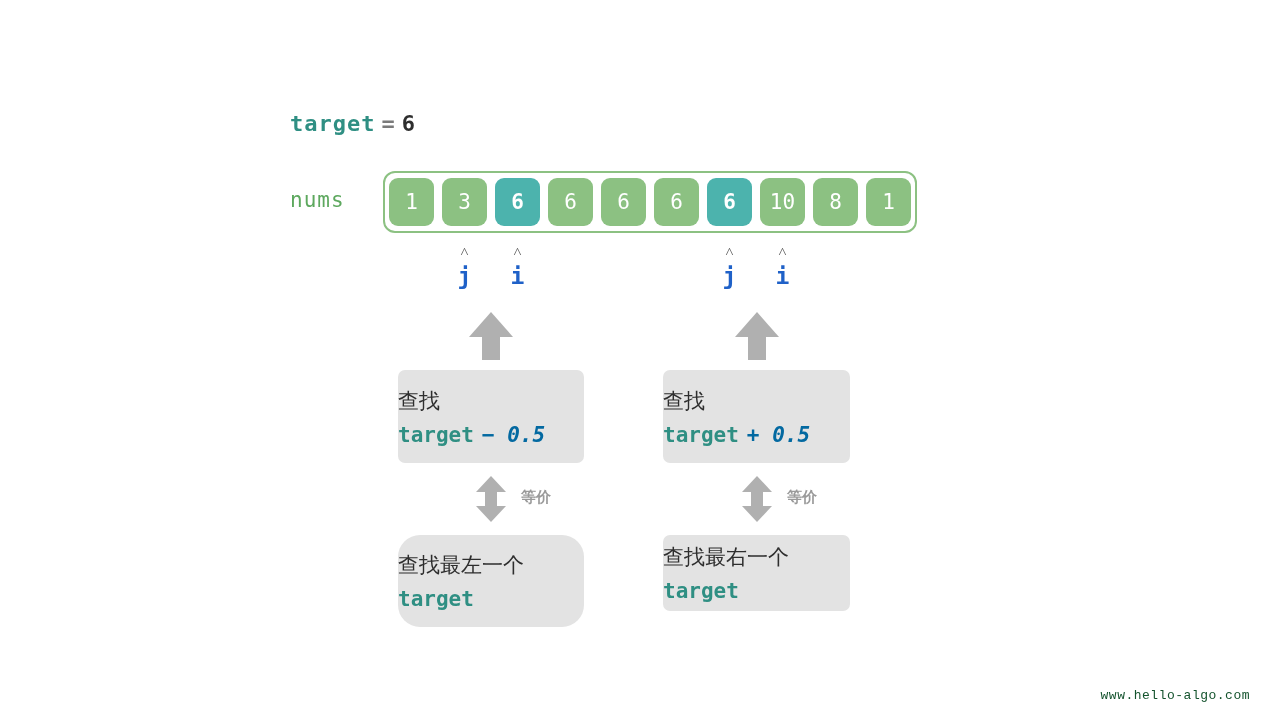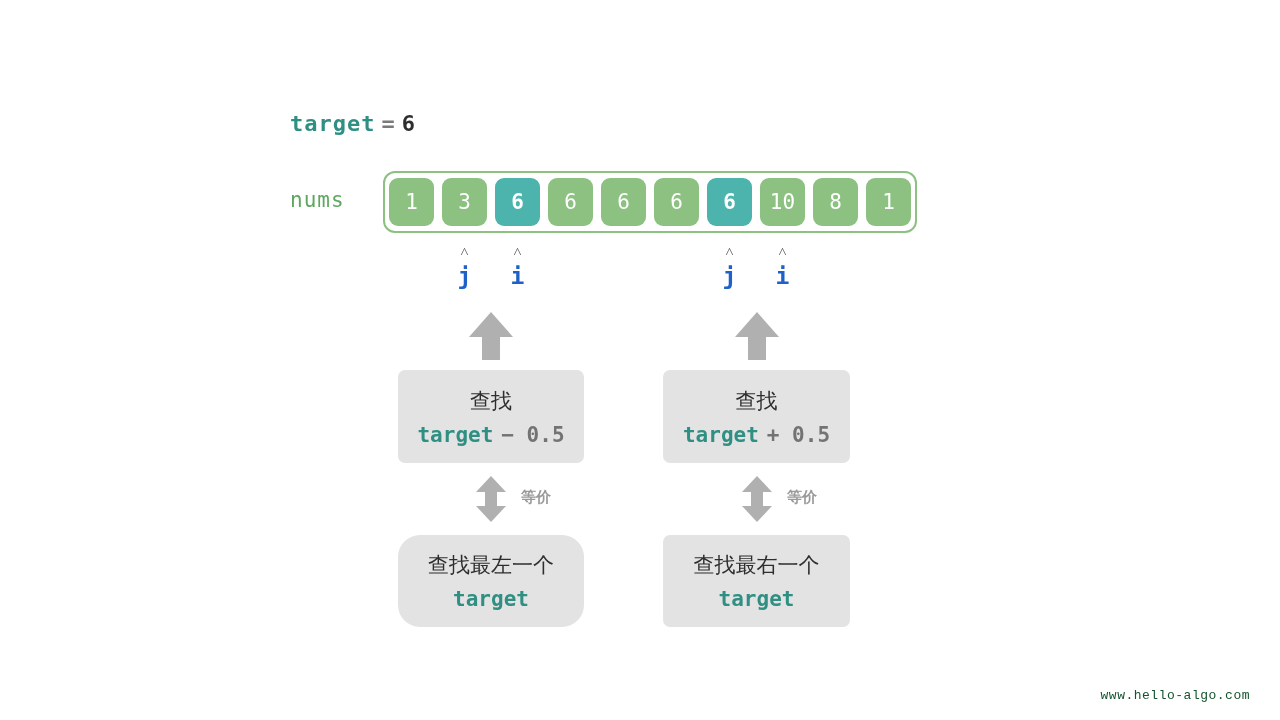--- a/index.html
+++ b/index.html
@@ -163,38 +163,38 @@
     color: #9a9a9a;
   }
 
   
   .gbox {
     position: absolute;
     background: #e3e3e3;
     border-radius: 7px;
     display: flex;
     flex-direction: column;
-    align-items: center;
+    align-items: flex-start;
     justify-content: center;
     gap: 8px;
   }
   .gbox .line1 {
     font-family: "DejaVu Sans", sans-serif;
     font-size: 21px;
     color: #2e2e2e;
     white-space: nowrap;
   }
   .gbox .line2 {
     font-family: "DejaVu Sans Mono", monospace;
     font-size: 21px;
     font-weight: bold;
     white-space: nowrap;
   }
   .t-teal { color: #2f8f83; }
-  .t-dark { color: #737373; }
+  .t-dark { color: #0369a1; font-style: italic; }
 
   
   .watermark {
     position: absolute;
     right: 30px;
     bottom: 17px;
     font-family: Liberation Mono, monospace;
     font-size: 13px;
     color: #14532d;
     letter-spacing: 0.5px;
@@ -277,20 +277,20 @@
     <div class="line2"><span class="t-teal">target</span><span class="t-dark" style="padding-left:8px;margin-top:28px;">+ 0.5</span></div>
   </div>
 
   <div class="dblarrow" style="left:742px; top:476px;">
     <div class="up"></div>
     <div class="bar"></div>
     <div class="dn"></div>
   </div>
   <div class="eq-note" style="left:787px; top:488px;">等价</div>
 
-  <div class="gbox" style="left:663px; top:535px; width:187px; height:92px;">
+  <div class="gbox" style="left:663px; top:535px; width:187px; height:76px;">
     <div class="line1">查找最右一个</div>
     <div class="line2 t-teal">target</div>
   </div>
 
   <div class="watermark">www.hello-algo.com</div>
 
 </div>
 
 </body></html>

